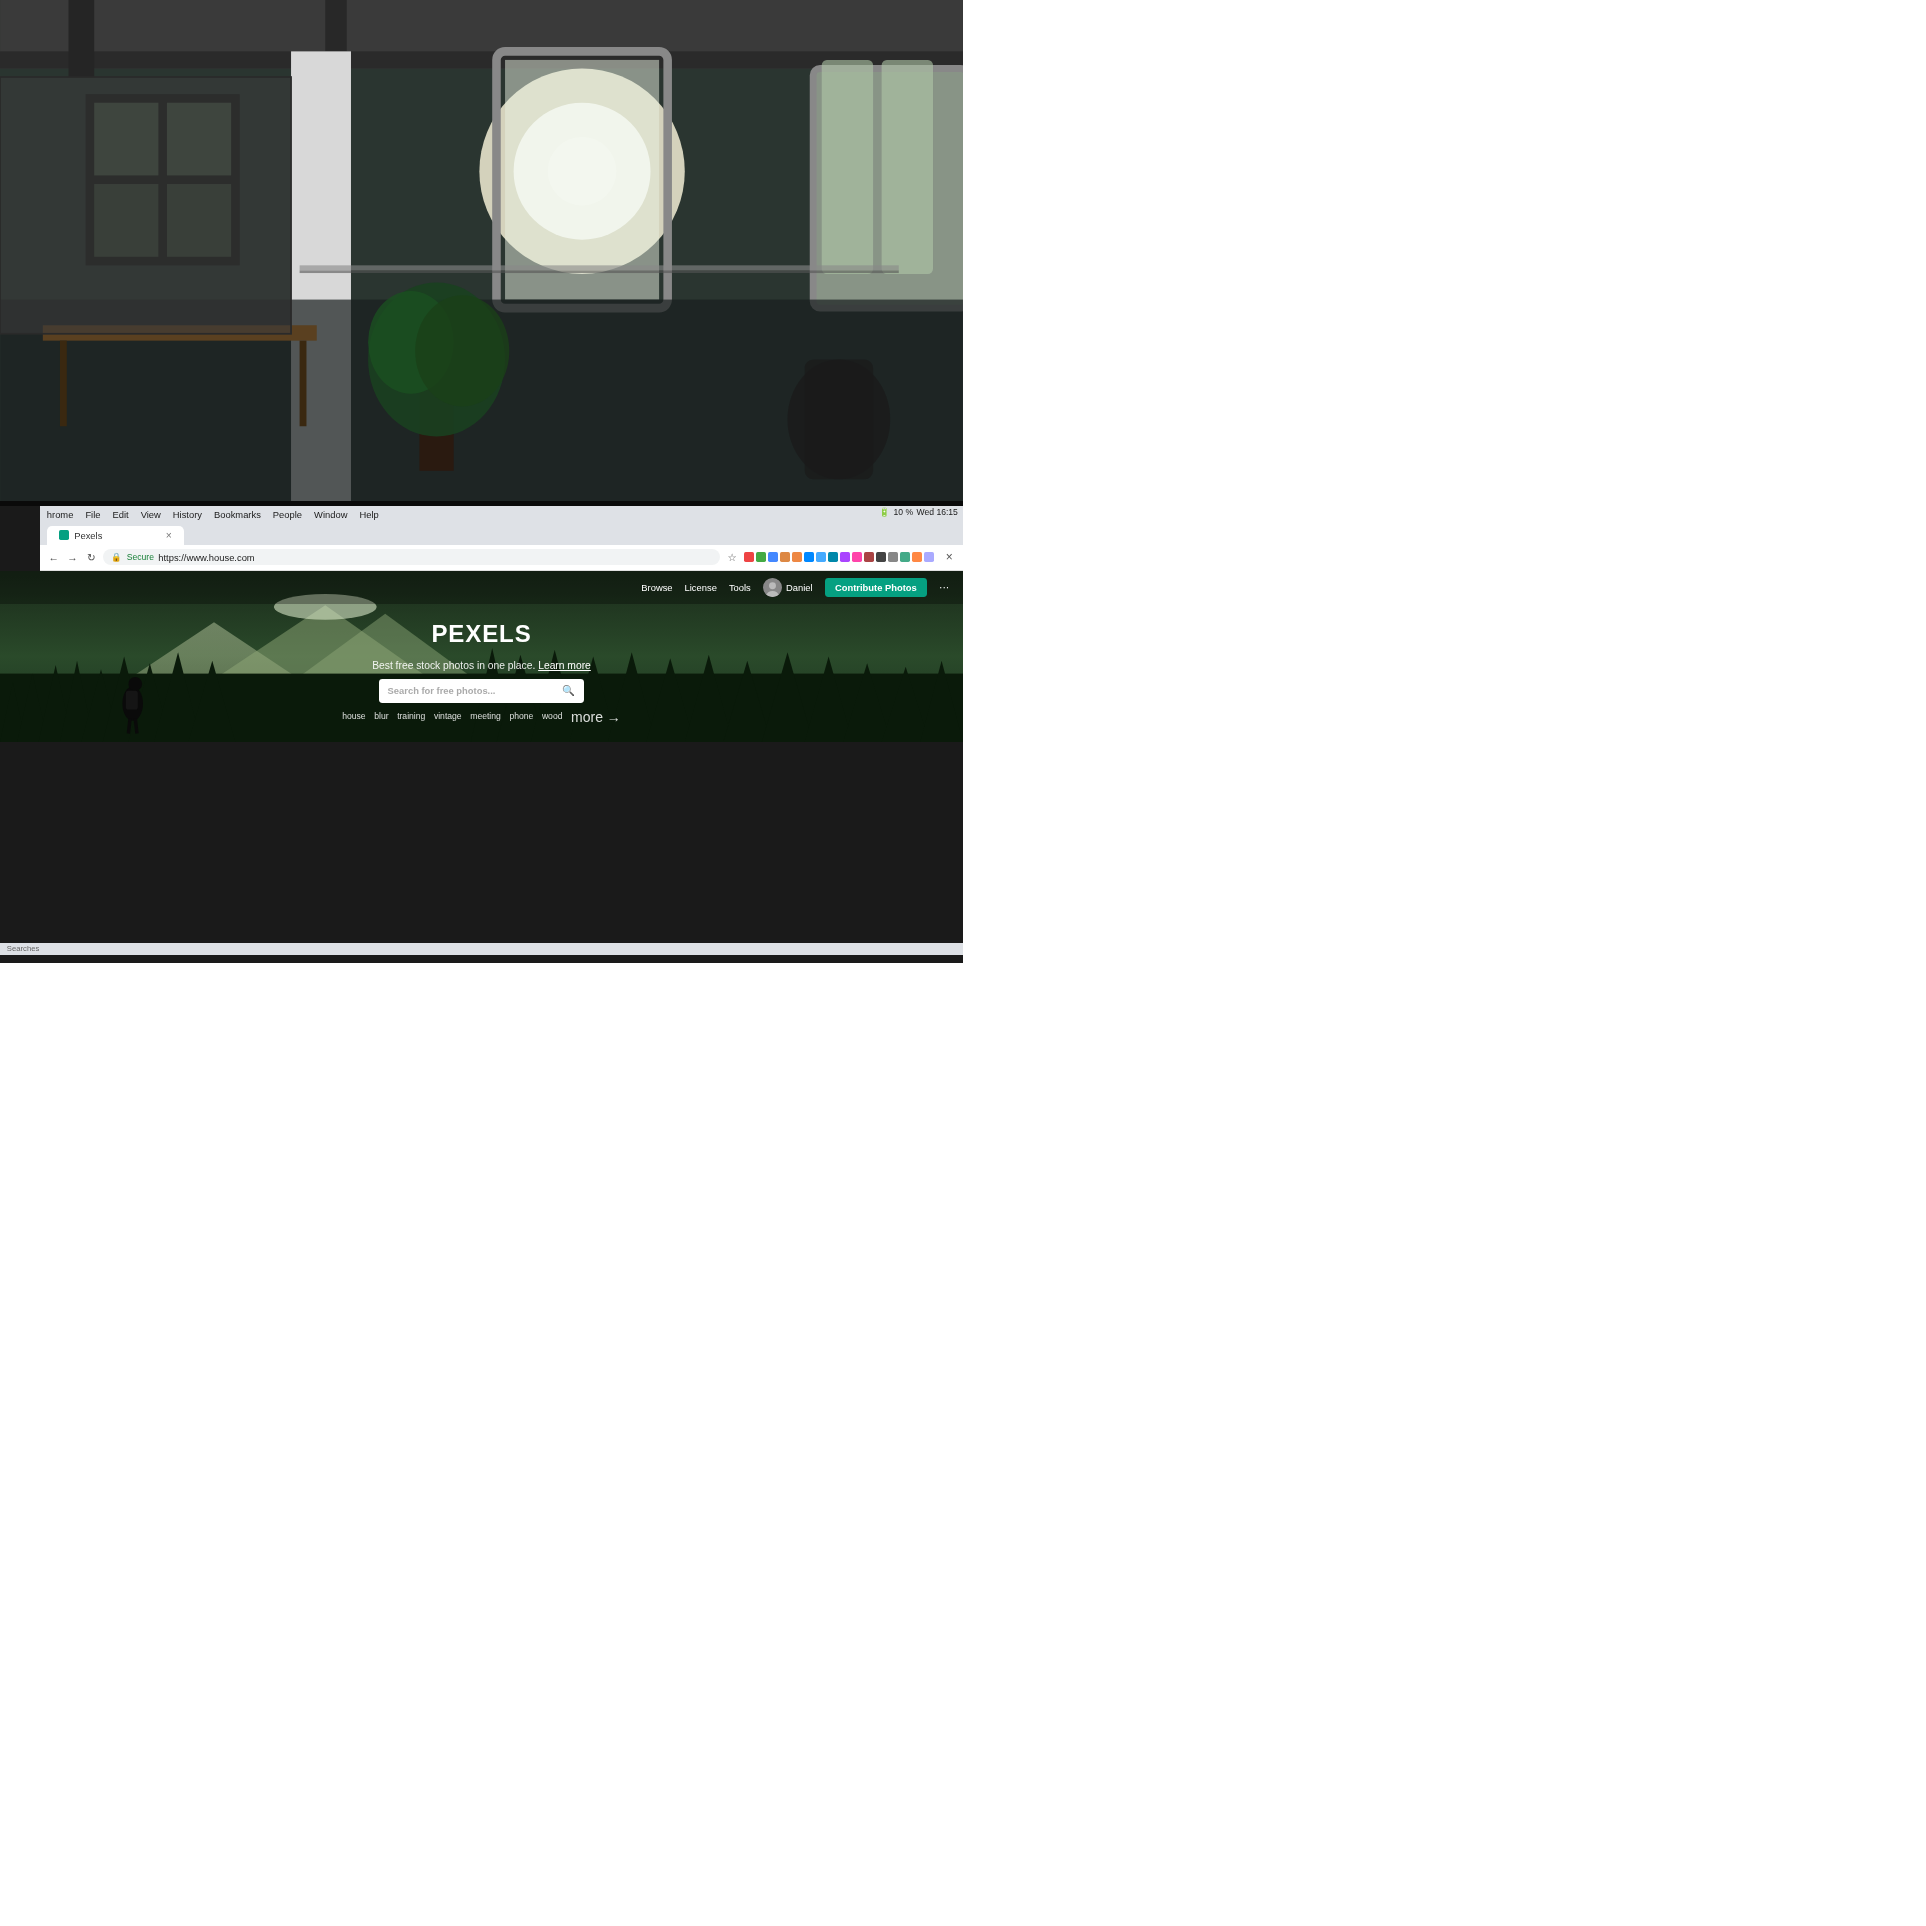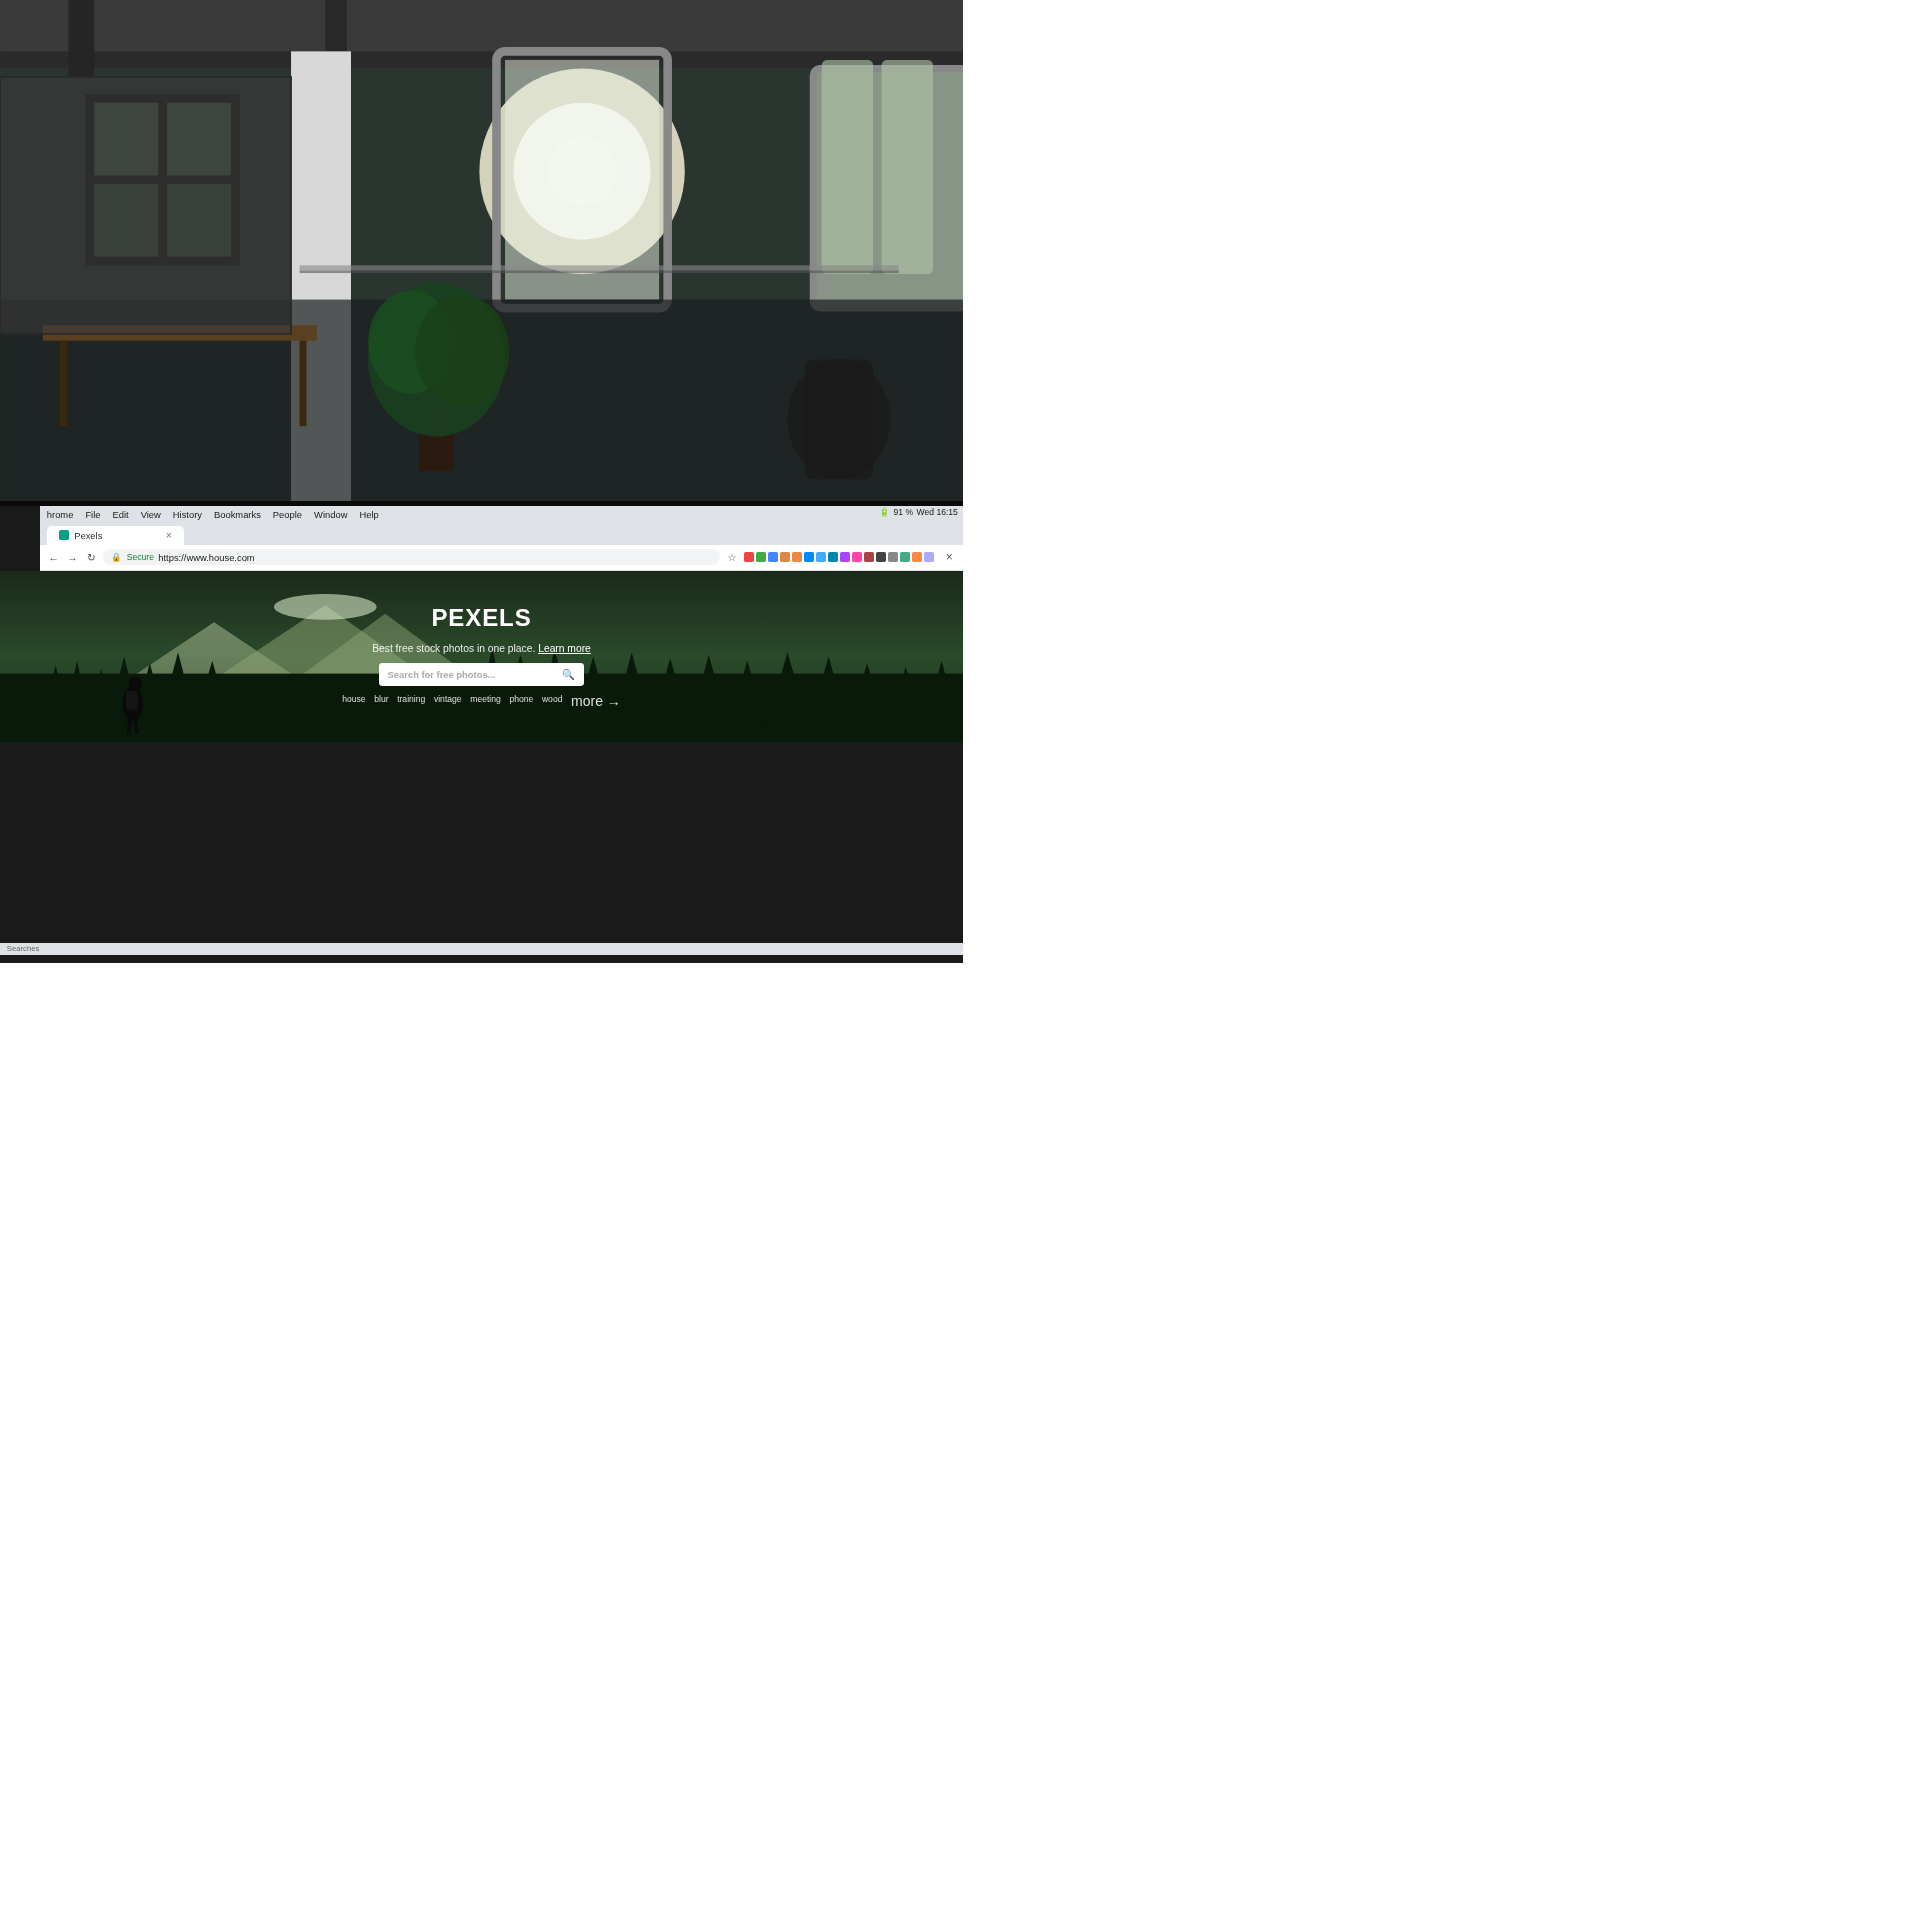--- a/index.html
+++ b/index.html
@@ -396,21 +396,21 @@
         <span>Edit</span>
         <span>View</span>
         <span>History</span>
         <span>Bookmarks</span>
         <span>People</span>
         <span>Window</span>
         <span>Help</span>
       </div>
       <div class="system-bar">
         <span>🔋</span>
-        <span>91 %</span>
+        <span>10 %</span>
         <span>Wed 16:15</span>
       </div>
     </div>
 
     <div class="tabs-bar">
       <div class="tab-active">
         <span class="tab-favicon"></span>
         <span style="font-size:9.4px;color:#333;">Pexels</span>
         <span style="margin-left:auto;color:#777;font-size:10.3px;">×</span>
       </div>
@@ -506,20 +506,37 @@
 
           <circle cx="3" cy="32" r="8" fill="#0a0a0a"></circle>
 
           <rect x="-8" y="40" width="14" height="22" rx="3" fill="#151515"></rect>
 
           <line x1="-3" y1="72" x2="-5" y2="90" stroke="#0a0a0a" stroke-width="4"></line>
           <line x1="3" y1="72" x2="5" y2="90" stroke="#0a0a0a" stroke-width="4"></line>
         </g>
       </svg>
 
+      <div class="pexels-nav">
+        <span class="nav-item" style="font-size:9.4px;">Browse</span>
+        <span class="nav-item" style="font-size:9.4px;">License</span>
+        <span class="nav-item" style="font-size:9.4px;">Tools</span>
+        <div style="display:flex;align-items:center;gap:4.3px;">
+          <div class="user-avatar">
+            <svg width="19" height="19" viewBox="0 0 22 22" xmlns="http://www.w3.org/2000/svg">
+              <circle cx="11" cy="11" r="11" fill="#888"></circle>
+              <circle cx="11" cy="9" r="4" fill="#bbb"></circle>
+              <ellipse cx="11" cy="20" rx="7" ry="5" fill="#bbb"></ellipse>
+            </svg>
+          </div>
+          <span style="color:white;font-size:9.4px;">Daniel</span>
+        </div>
+        <div class="contribute-btn">Contribute Photos</div>
+        <span class="nav-item">···</span>
+      </div>
 
       <div class="hero-content">
         <div class="pexels-logo">PEXELS</div>
         <div class="pexels-tagline">
           <span>Best free stock photos in one place.</span>
           <a href="#">Learn more</a>
         </div>
         <div class="search-container">
           <span class="search-input-text">Search for free photos...</span>
           <span class="search-icon-btn">🔍</span>

